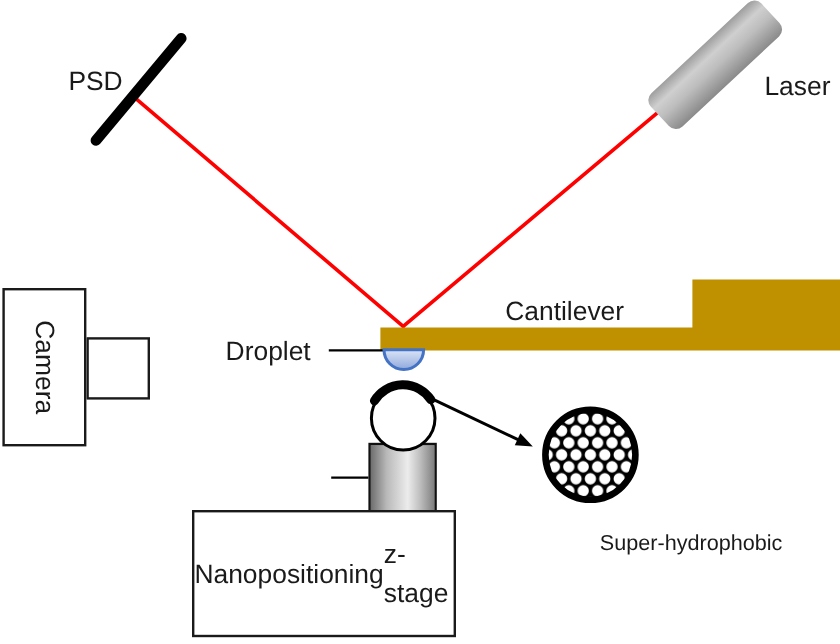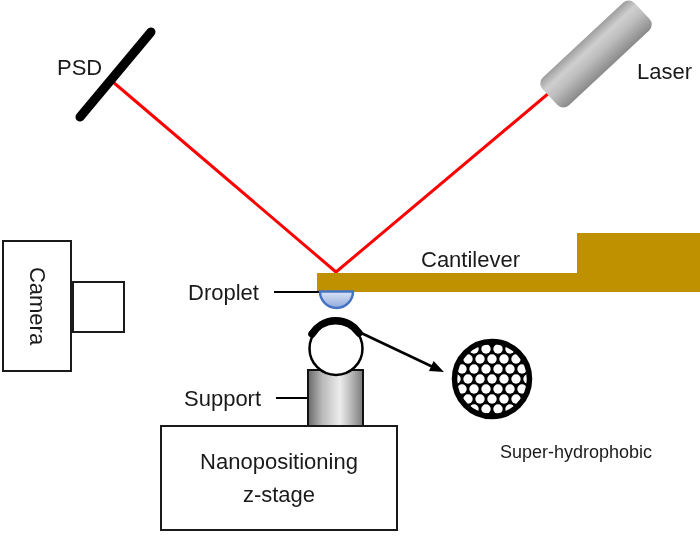--- a/index.html
+++ b/index.html
@@ -62,25 +62,25 @@
     width:57px;height:58px;
     box-sizing:border-box;
     border:2px solid #111111;
     background:linear-gradient(90deg,#6e6e6e 0%,#b9b9b9 25%,#ececec 58%,#c2c2c2 76%,#7f7f7f 100%);
     z-index:0;
   }
   
   .zstage-box{
     position:absolute;
     left:160px;top:425px;
-    width:238px;height:106px;
+    width:220px;height:106px;
     box-sizing:border-box;
     border:2px solid #1a1a1a;
     background:#ffffff;
-    display:flex;flex-direction:column;
+    display:flex;flex-direction:row;
     align-items:center;justify-content:center;
     font-size:22px;line-height:33px;
     z-index:0;
   }
   .substrate-label{
     position:absolute;
     left:430px;top:436px;
     width:222px;
     text-align:right;
     font-size:18px;line-height:33px;
@@ -142,18 +142,17 @@
 
   <div class="zstage-box">
     <span>Nanopositioning</span>
     <span>z-stage</span>
   </div>
 
   <div class="lbl" style="left:57px;top:56px;">PSD</div>
   <div class="lbl" style="left:637px;top:60px;text-align:center;">Laser</div>
   <div class="lbl" style="left:421px;top:248px;">Cantilever</div>
   <div class="lbl" style="left:188px;top:281px;">Droplet</div>
-  <div class="lbl" style="left:184px;top:387px;">Support</div>
   <div class="substrate-label">
     <span>Super-hydrophobic</span><br>
   </div>
 
 </div>
 
 </body></html>

